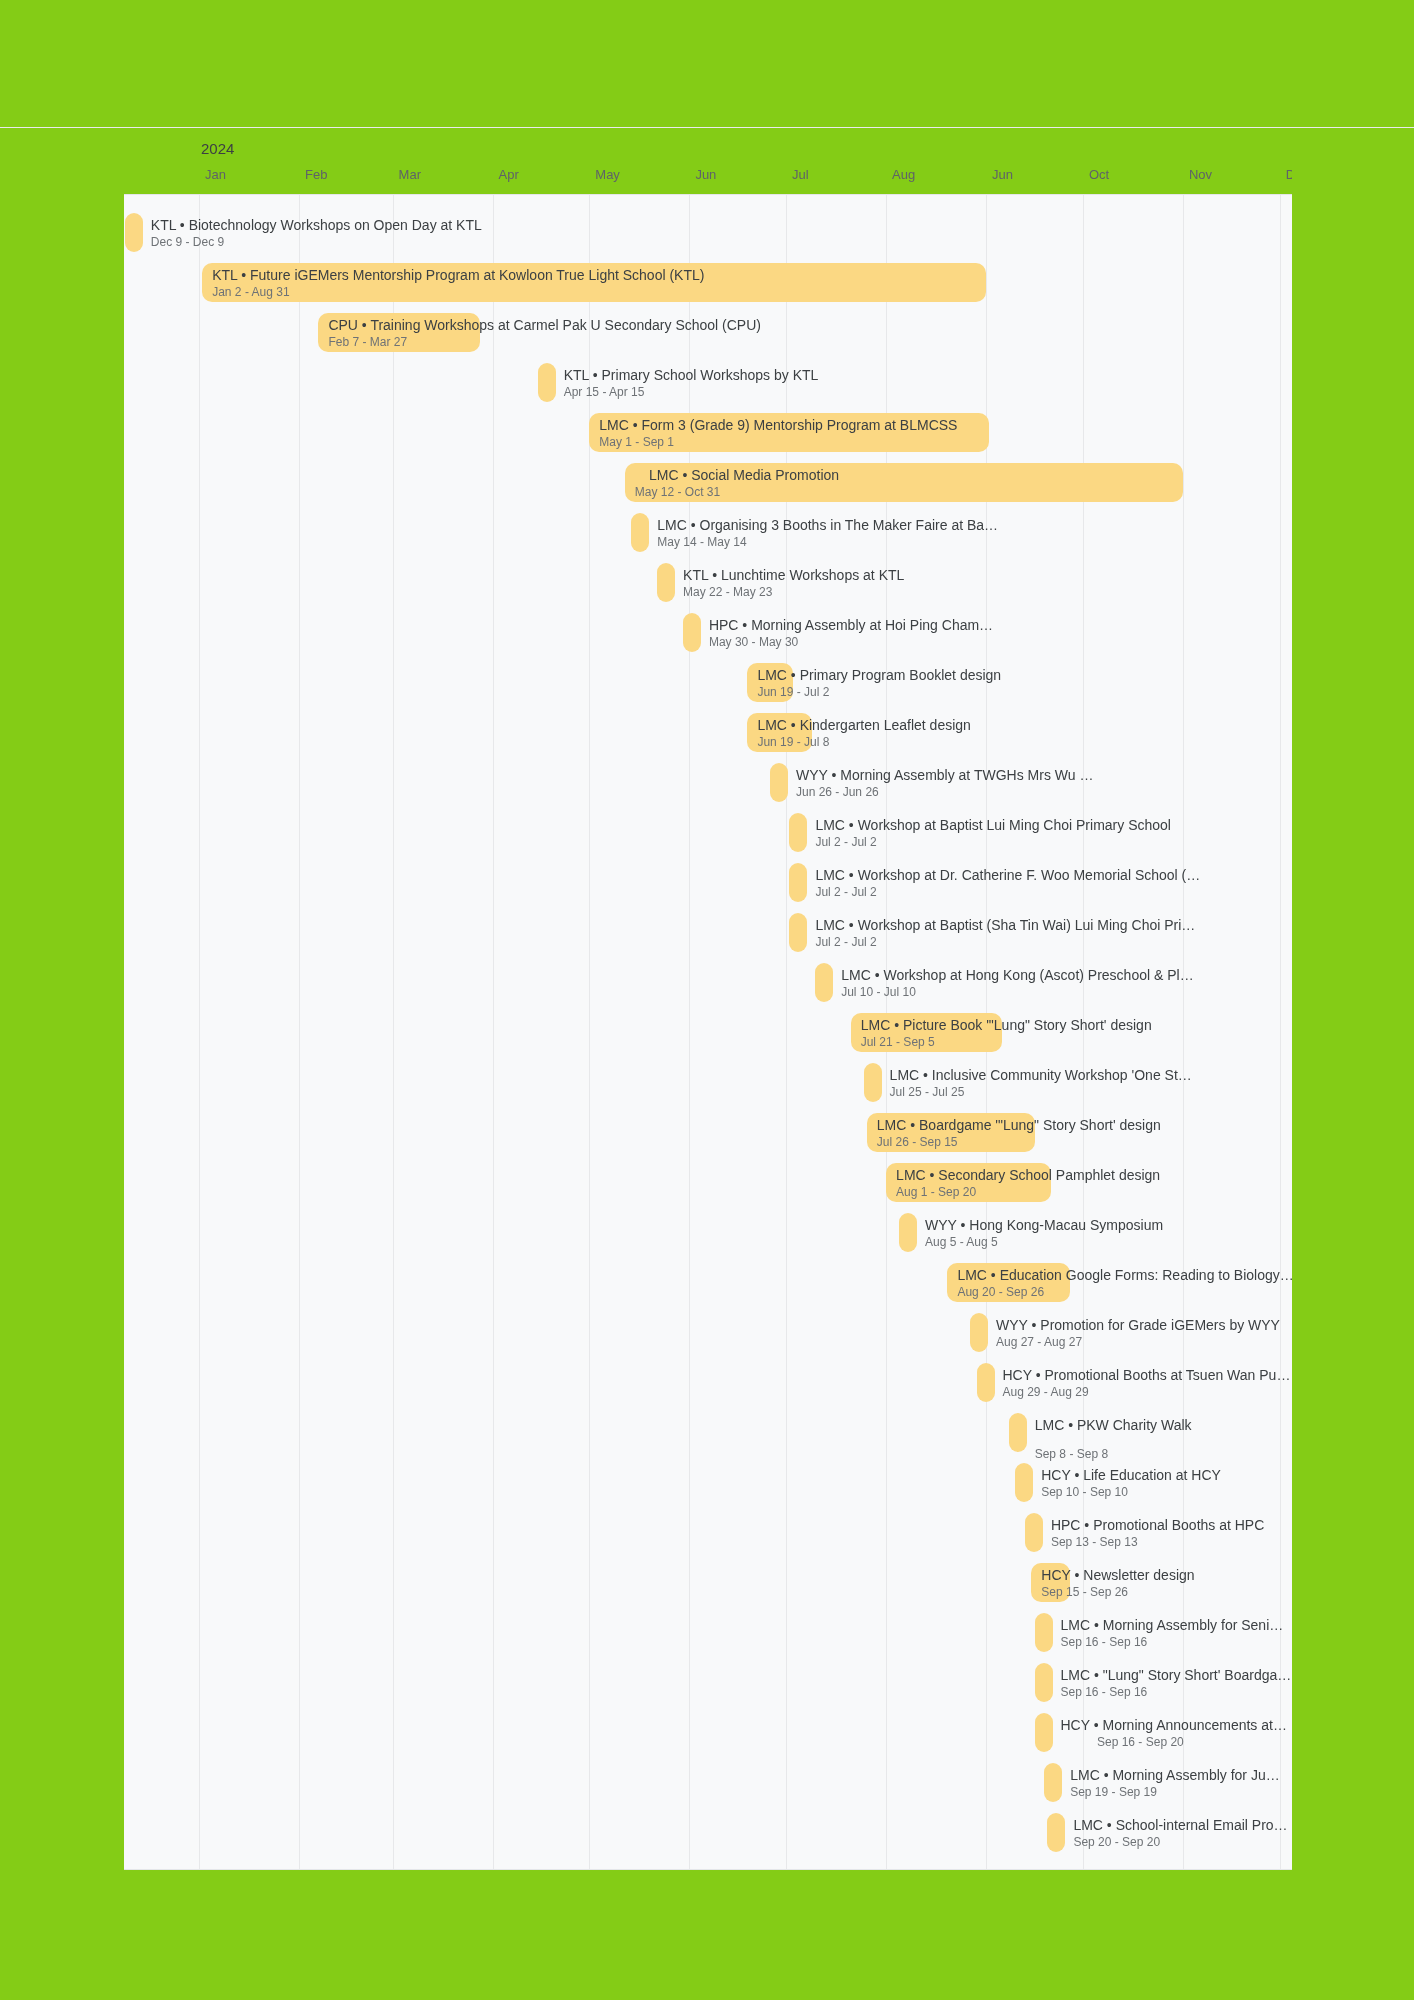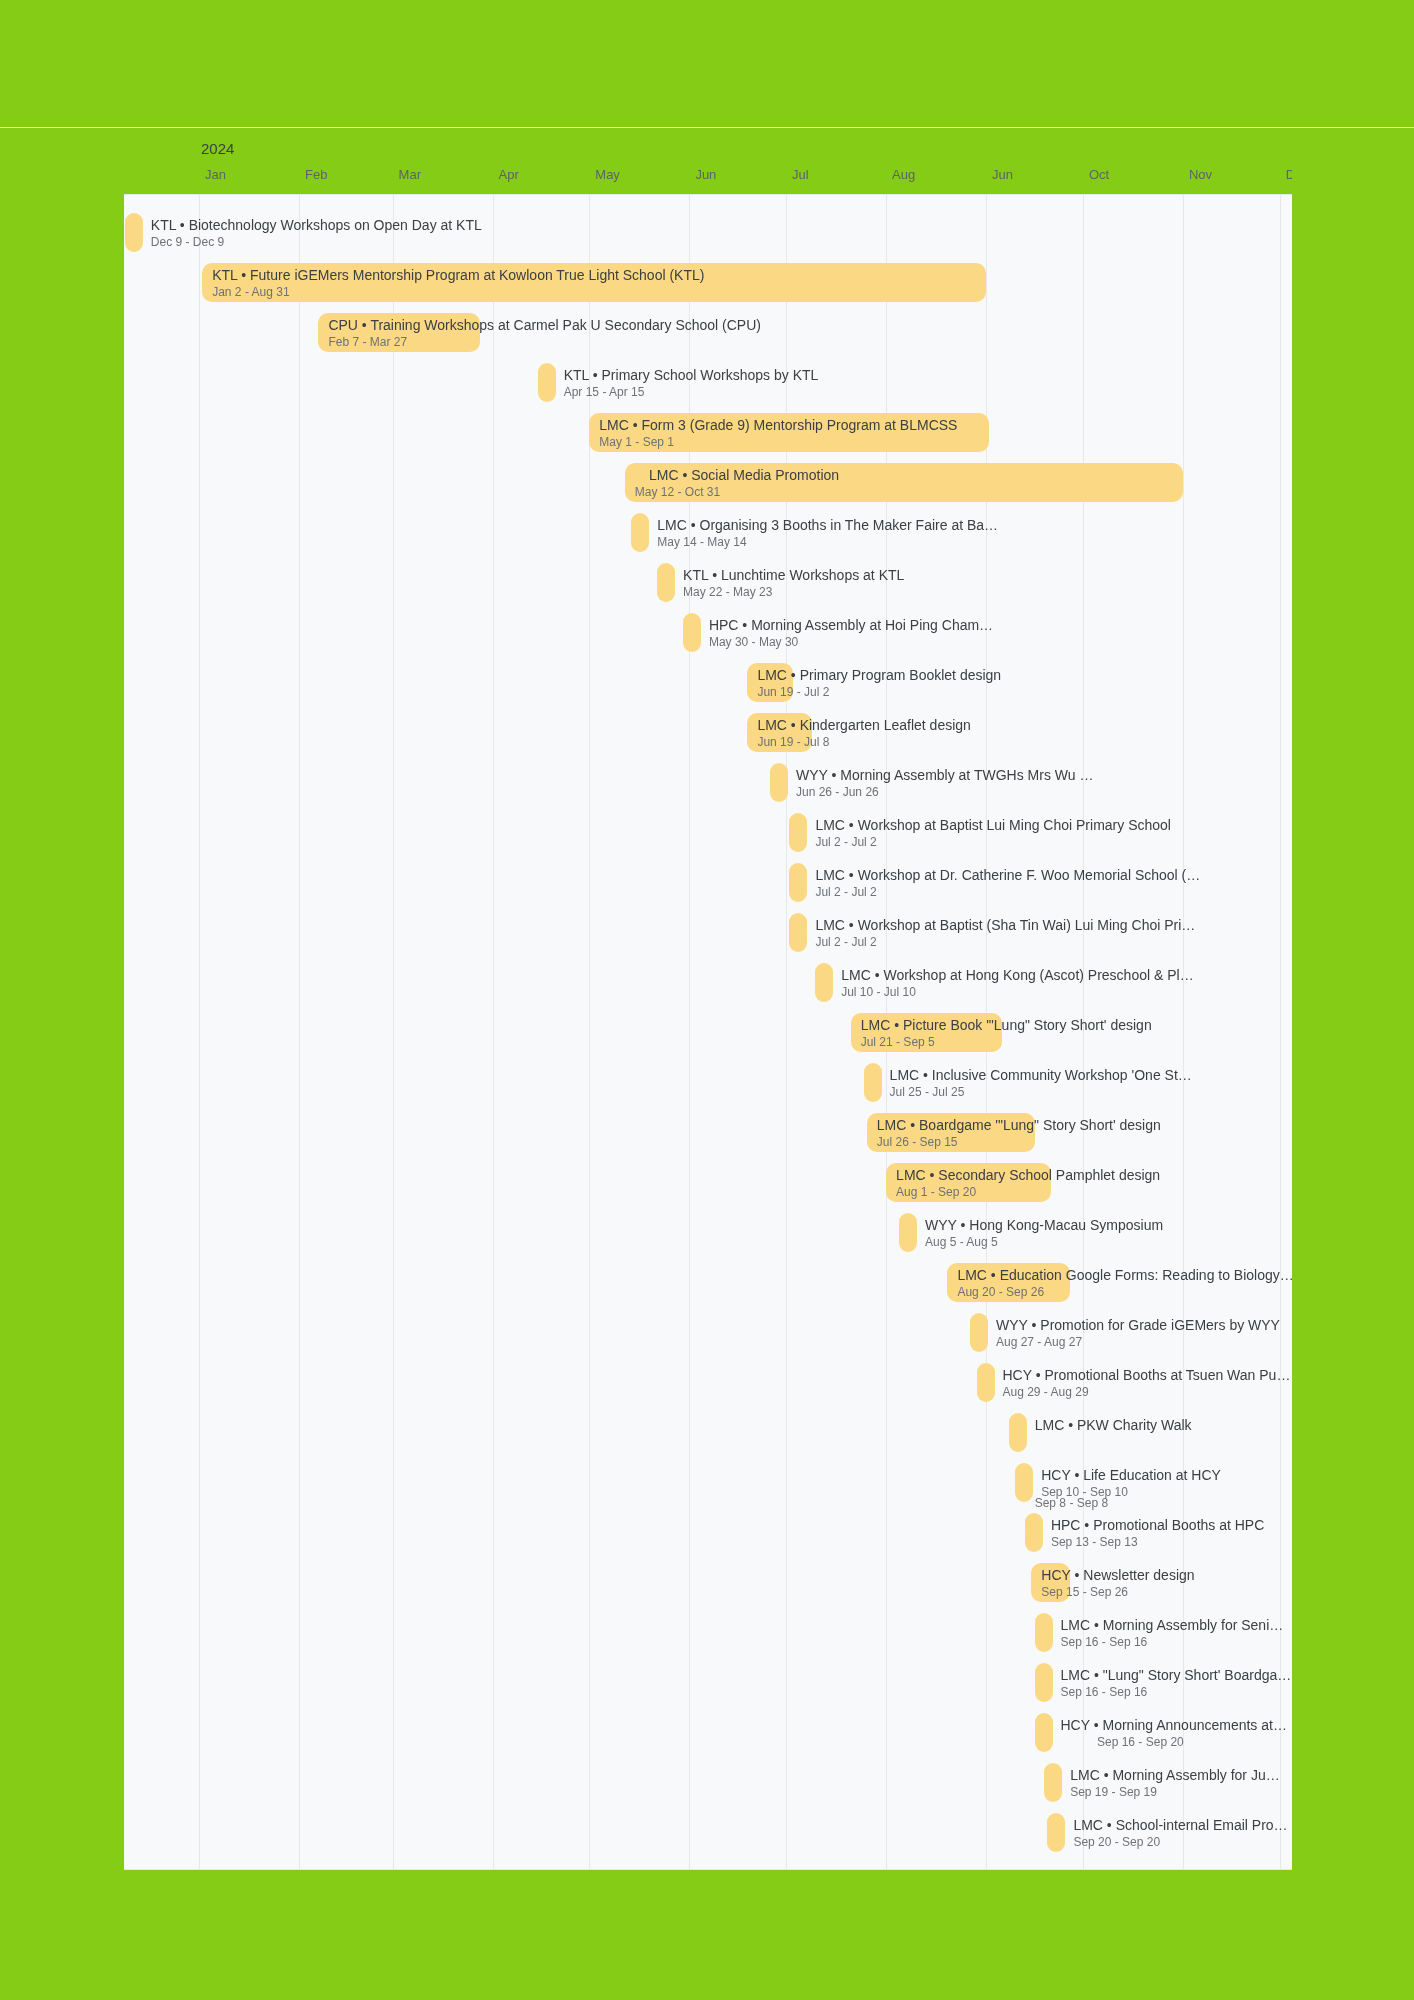--- a/index.html
+++ b/index.html
@@ -125,21 +125,21 @@
       <div class="evt-label" style="left: 833.4px; top: 1072px;">LMC • Education Google Forms: Reading to Biology…</div>
       <div class="evt-date" style="left: 833.4px; top: 1090px;">Aug 20 - Sep 26</div>
       <div class="bar" style="left: 846px; top: 1118px; width: 18px; background: rgb(251, 216, 131);"></div>
       <div class="evt-label" style="left: 872px; top: 1122px;">WYY • Promotion for Grade iGEMers by WYY</div>
       <div class="evt-date" style="left: 872px; top: 1140px;">Aug 27 - Aug 27</div>
       <div class="bar" style="left: 852.5px; top: 1168px; width: 18px; background: rgb(251, 216, 131);"></div>
       <div class="evt-label" style="left: 878.5px; top: 1172px;">HCY • Promotional Booths at Tsuen Wan Pu…</div>
       <div class="evt-date" style="left: 878.5px; top: 1190px;">Aug 29 - Aug 29</div>
       <div class="bar" style="left: 884.7px; top: 1218px; width: 18px; background: rgb(251, 216, 131);"></div>
       <div class="evt-label" style="left: 910.7px; top: 1222px;">LMC • PKW Charity Walk</div>
-      <div class="evt-date" style="left: 910.7px; top: 1301px;">Sep 8 - Sep 8</div>
+      <div class="evt-date" style="left: 910.7px; top: 1252px;">Sep 8 - Sep 8</div>
       <div class="bar" style="left: 891.2px; top: 1268px; width: 18px; background: rgb(251, 216, 131);"></div>
       <div class="evt-label" style="left: 917.2px; top: 1272px;">HCY • Life Education at HCY</div>
       <div class="evt-date" style="left: 917.2px; top: 1290px;">Sep 10 - Sep 10</div>
       <div class="bar" style="left: 900.9px; top: 1318px; width: 18px; background: rgb(251, 216, 131);"></div>
       <div class="evt-label" style="left: 926.9px; top: 1322px;">HPC • Promotional Booths at HPC</div>
       <div class="evt-date" style="left: 926.9px; top: 1340px;">Sep 13 - Sep 13</div>
       <div class="bar" style="left: 907.3px; top: 1368px; width: 38.7px; background: rgb(251, 216, 131);"></div>
       <div class="evt-label" style="left: 917.3px; top: 1372px;">HCY • Newsletter design</div>
       <div class="evt-date" style="left: 917.3px; top: 1390px;">Sep 15 - Sep 26</div>
       <div class="bar" style="left: 910.5px; top: 1418px; width: 18px; background: rgb(251, 216, 131);"></div>

